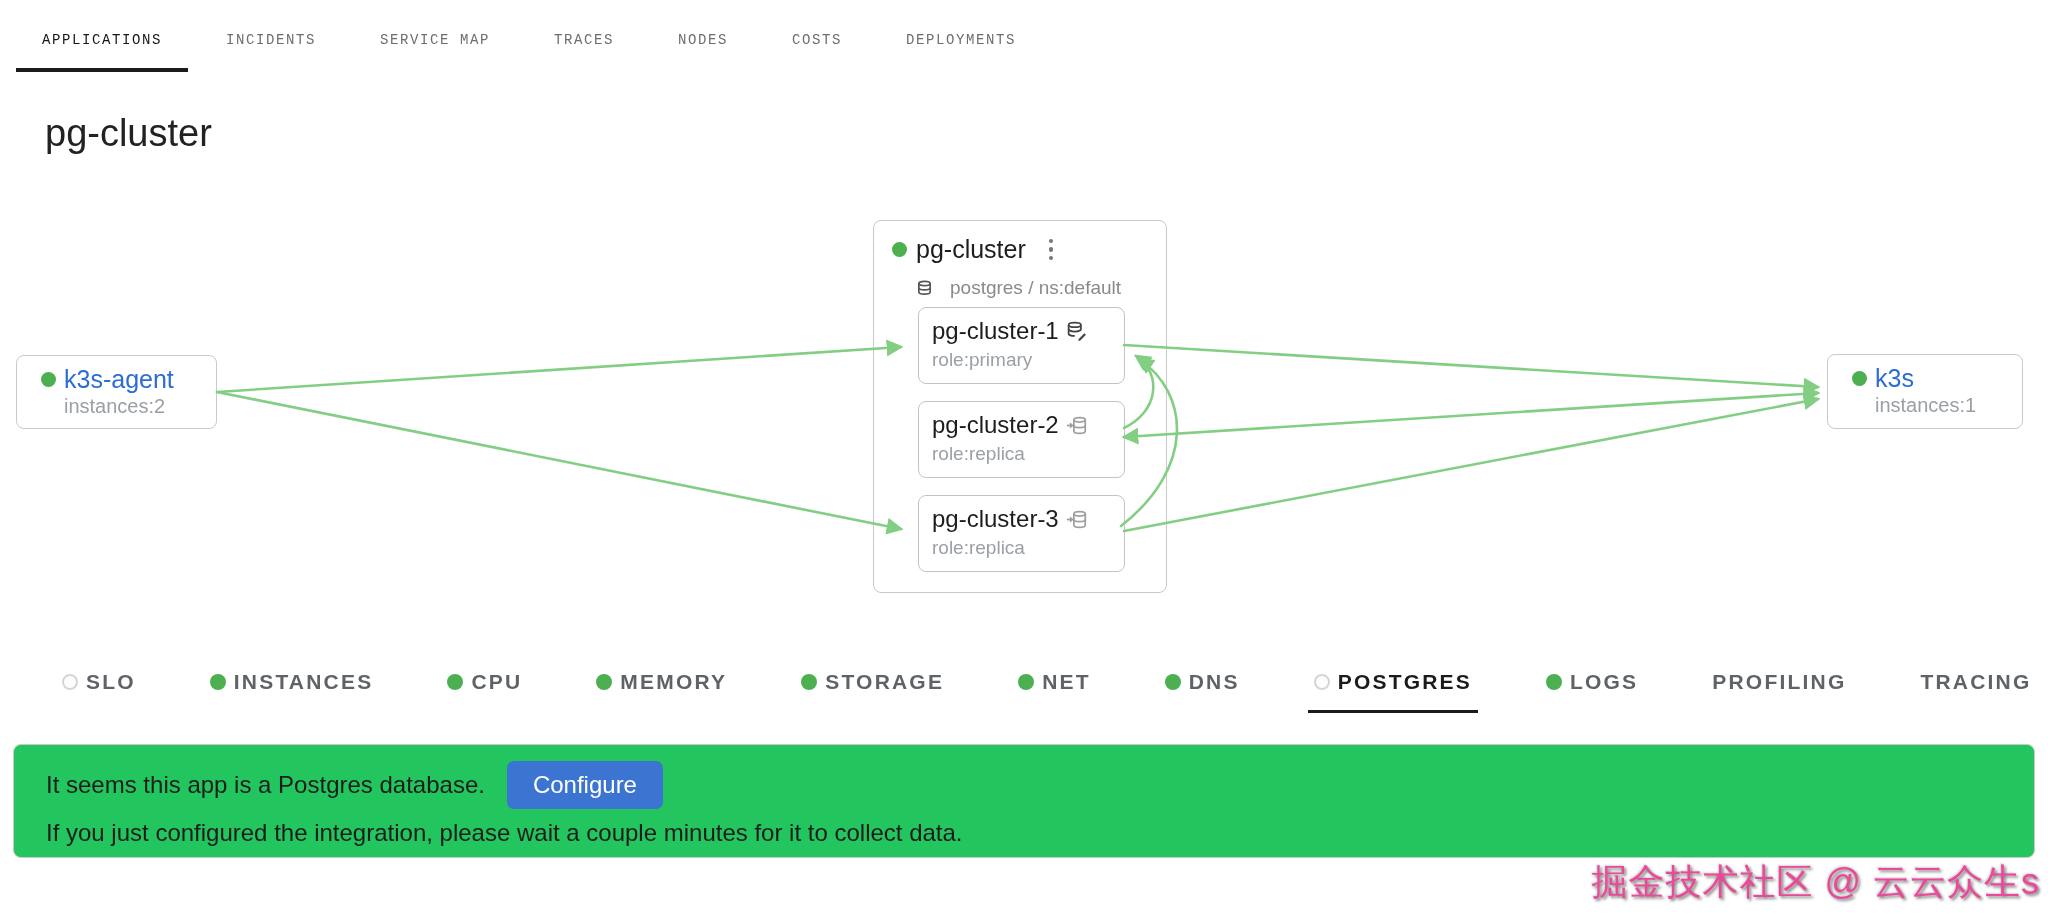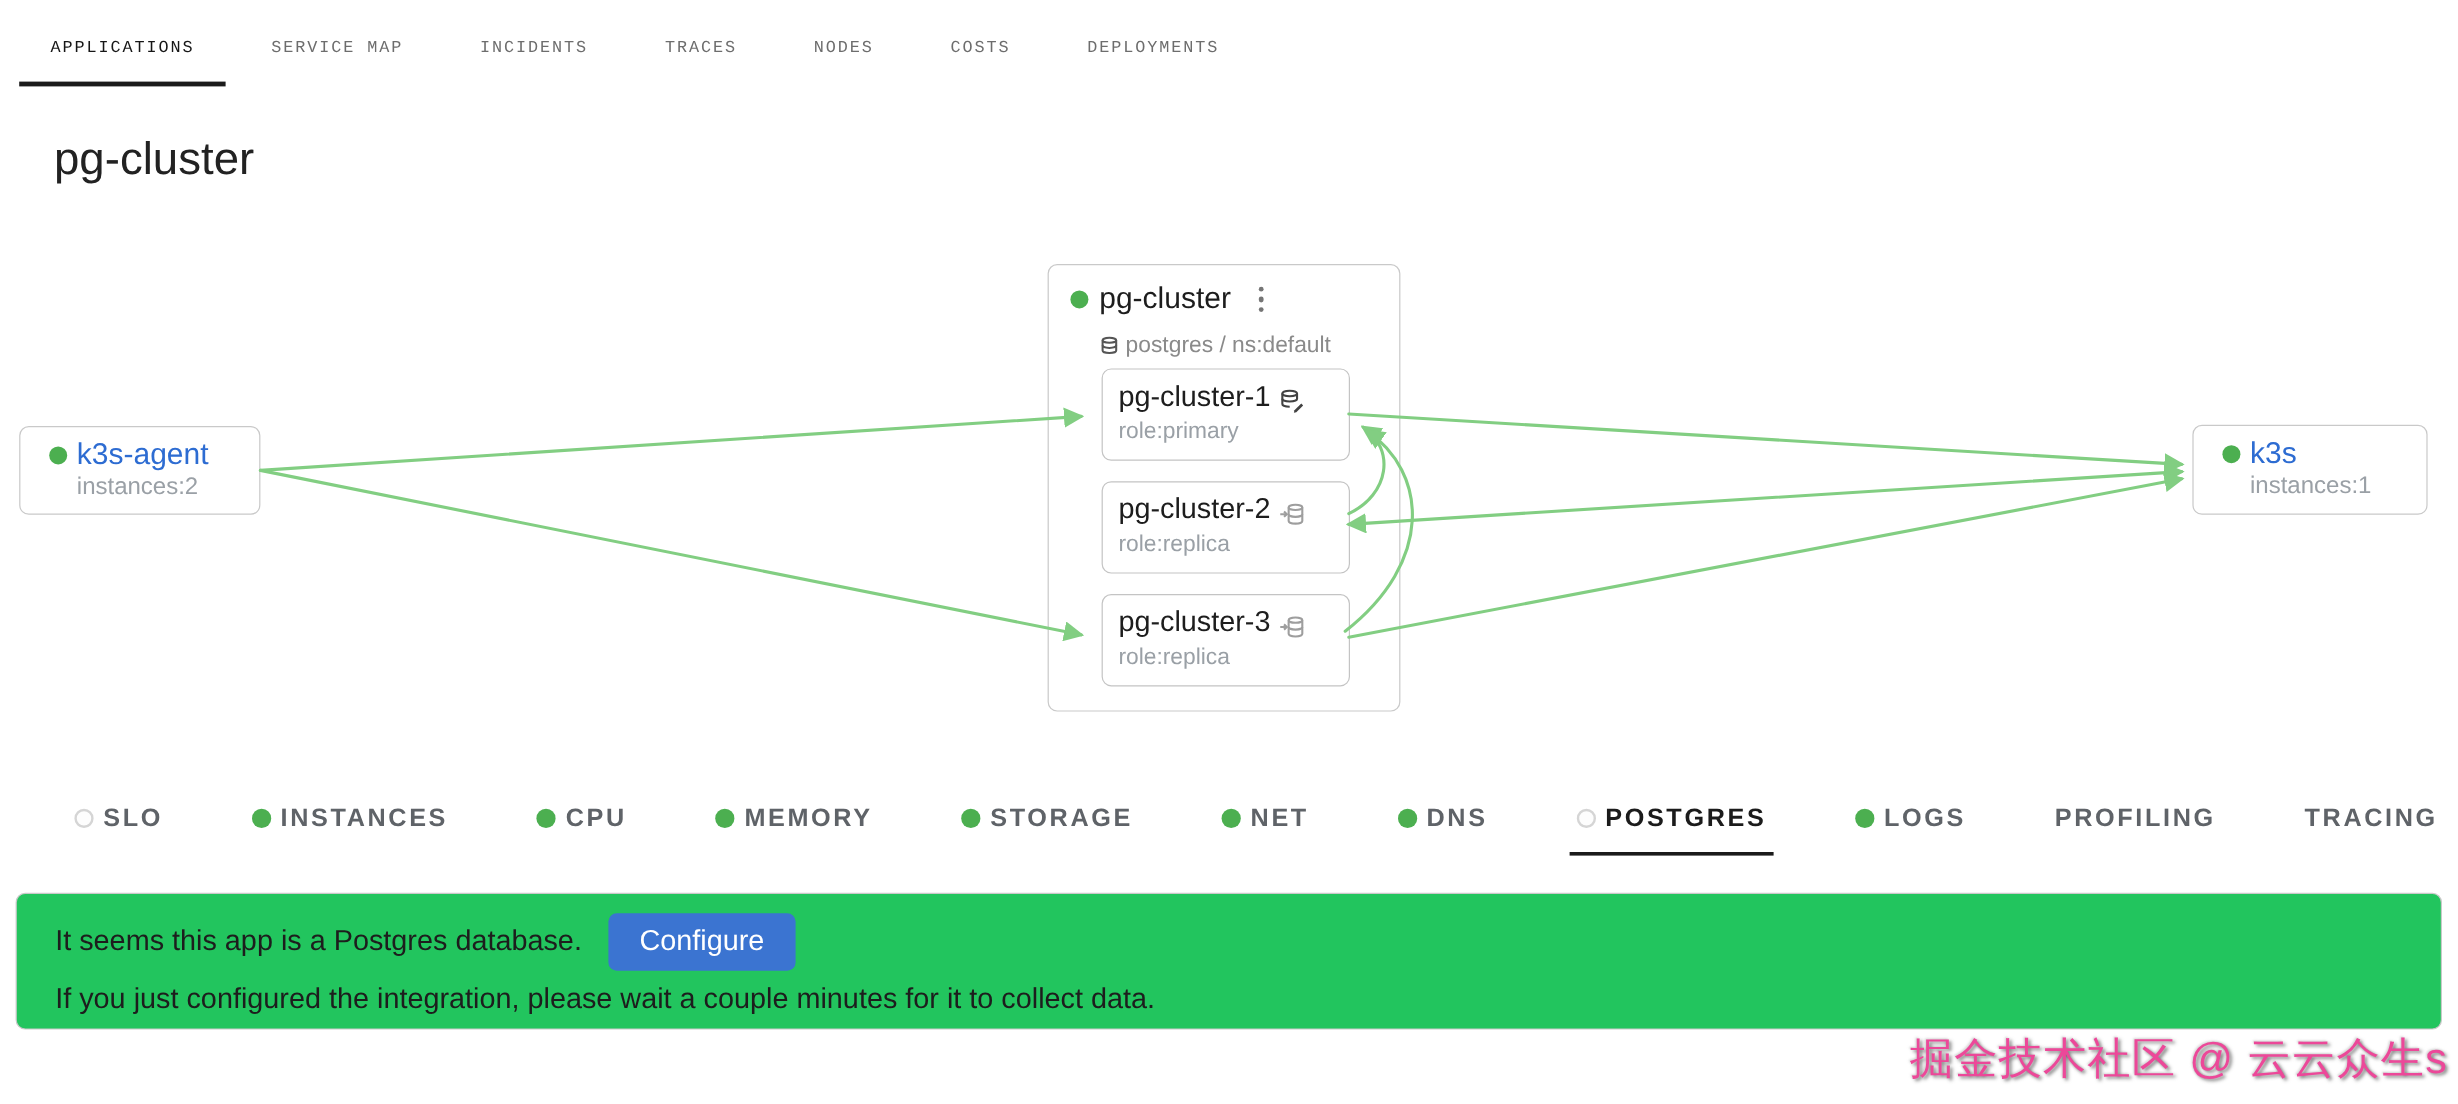--- a/index.html
+++ b/index.html
@@ -33,29 +33,29 @@
 
   .app-box{
     position:absolute;left:873px;top:220px;width:294px;height:373px;box-sizing:border-box;
     border:1.5px solid #c9c9c9;border-radius:8px;background:transparent;
   }
   .app-header{position:absolute;left:18px;top:14px;display:flex;align-items:center;gap:9px;}
   .app-name{font-size:25px;color:#1d1d1d;}
   .kebab{display:flex;flex-direction:column;gap:4px;margin-left:12px;padding:2px;cursor:pointer;}
   .kebab i{width:4.5px;height:4.5px;border-radius:50%;background:#757575;display:block;}
   .app-subtitle{
-    position:absolute;left:42px;top:56px;display:flex;align-items:center;gap:5px;
+    position:absolute;left:42px;top:56px;display:flex;align-items:center;gap:17px;
     font-size:19px;color:#8a8a8a;
   }
   .inst-card{
     position:absolute;left:44px;width:207px;height:77px;box-sizing:border-box;
     background:#fff;border:1.5px solid #c4c4c4;border-radius:8px;padding:9px 0 0 13px;
   }
   .inst-card.c1{top:86px;} .inst-card.c2{top:180px;} .inst-card.c3{top:274px;}
-  .inst-name-row{display:flex;align-items:flex-end;gap:7px;font-size:24px;color:#1d1d1d;}
+  .inst-name-row{display:flex;align-items:center;gap:7px;font-size:24px;color:#1d1d1d;}
   .inst-role{font-size:19px;color:#9aa0a6;margin-top:4px;}
   .icon-svg{flex:0 0 auto;}
 
   
   .edges{position:absolute;left:0;top:0;z-index:5;pointer-events:none;}
 
   
   .report-tabs{
     position:absolute;left:0;top:652px;width:2048px;box-sizing:border-box;
     display:flex;align-items:flex-start;gap:62px;padding-left:56px;
@@ -90,22 +90,22 @@
     position:absolute;right:8px;top:858px;font-size:36px;letter-spacing:1px;color:#ec4899;
     text-shadow:2px 2px 3px rgba(60,60,60,.65),-1px -1px 2px rgba(150,150,150,.4);
     white-space:nowrap;
   }
 </style>
 </head>
 <body>
 
 <div class="topnav">
   <div class="nav-tab active">APPLICATIONS</div>
+  <div class="nav-tab">INCIDENTS</div>
   <div class="nav-tab">SERVICE MAP</div>
-  <div class="nav-tab">INCIDENTS</div>
   <div class="nav-tab">TRACES</div>
   <div class="nav-tab">NODES</div>
   <div class="nav-tab">COSTS</div>
   <div class="nav-tab">DEPLOYMENTS</div>
 </div>
 
 <div class="page-title">pg-cluster</div>
 
 <div class="map-node" style="left:16px;top:355px;width:201px;height:74px;">
   <div class="node-row">

